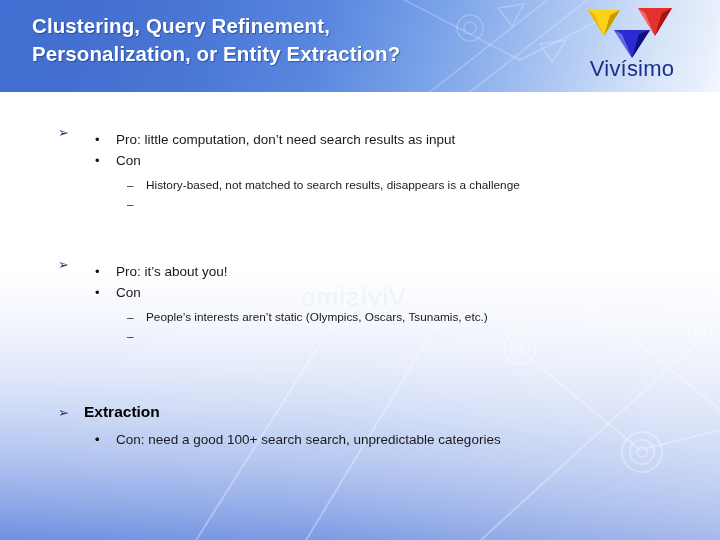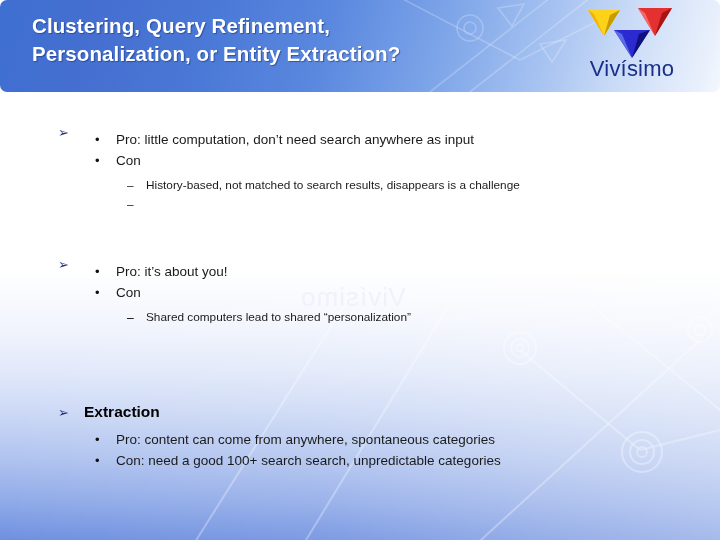--- a/index.html
+++ b/index.html
@@ -79,21 +79,20 @@
         #3e6fd2 0%,
         #456fd0 14%,
         #4b79d7 30%,
         #5a88df 45%,
         #7ba3e8 60%,
         #a3c0f0 74%,
         #cbdcf7 86%,
         #e9f0fc 97%,
         #f4f8fe 100%);
     overflow: hidden;
-    border-radius: 7px;
   }
   .header-art {
     position: absolute;
     left: 0;
     top: 0;
     width: 720px;
     height: 92px;
     pointer-events: none;
     opacity: 0.5;
   }
@@ -285,21 +284,21 @@
   </div>
 
   <div class="content">
 
     <div class="section sec-1">
       <div class="lvl1">
         <span class="marker">➢</span>
       </div>
       <div class="lvl2">
         <span class="marker">•</span>
-        <span>Pro: little computation, don’t need search anywhere as input</span>
+        <span>Pro: little computation, don’t need search results as input</span>
       </div>
       <div class="lvl2">
         <span class="marker">•</span>
         <span>Con</span>
       </div>
       <div class="lvl3-group">
         <div class="lvl3">
           <span class="marker">–</span>
           <span>History-based, not matched to search results, disappears is a challenge</span>
         </div>
@@ -317,36 +316,35 @@
         <span class="marker">•</span>
         <span>Pro: it’s about you!</span>
       </div>
       <div class="lvl2">
         <span class="marker">•</span>
         <span>Con</span>
       </div>
       <div class="lvl3-group">
         <div class="lvl3">
           <span class="marker">–</span>
+          <span>People’s interests aren’t static (Olympics, Oscars, Tsunamis, etc.)</span>
         </div>
         <div class="lvl3">
           <span class="marker">–</span>
-          <span>Shared computers lead to shared “personalization”</span>
         </div>
       </div>
     </div>
 
     <div class="section sec-3">
       <div class="lvl1">
         <span class="marker">➢</span>
         <span>Extraction</span>
       </div>
       <div class="lvl2">
         <span class="marker">•</span>
-        <span>Pro: content can come from anywhere, spontaneous categories</span>
       </div>
       <div class="lvl2">
         <span class="marker">•</span>
         <span>Con: need a good 100+ search search, unpredictable categories</span>
       </div>
     </div>
 
   </div>
 </div>
 

